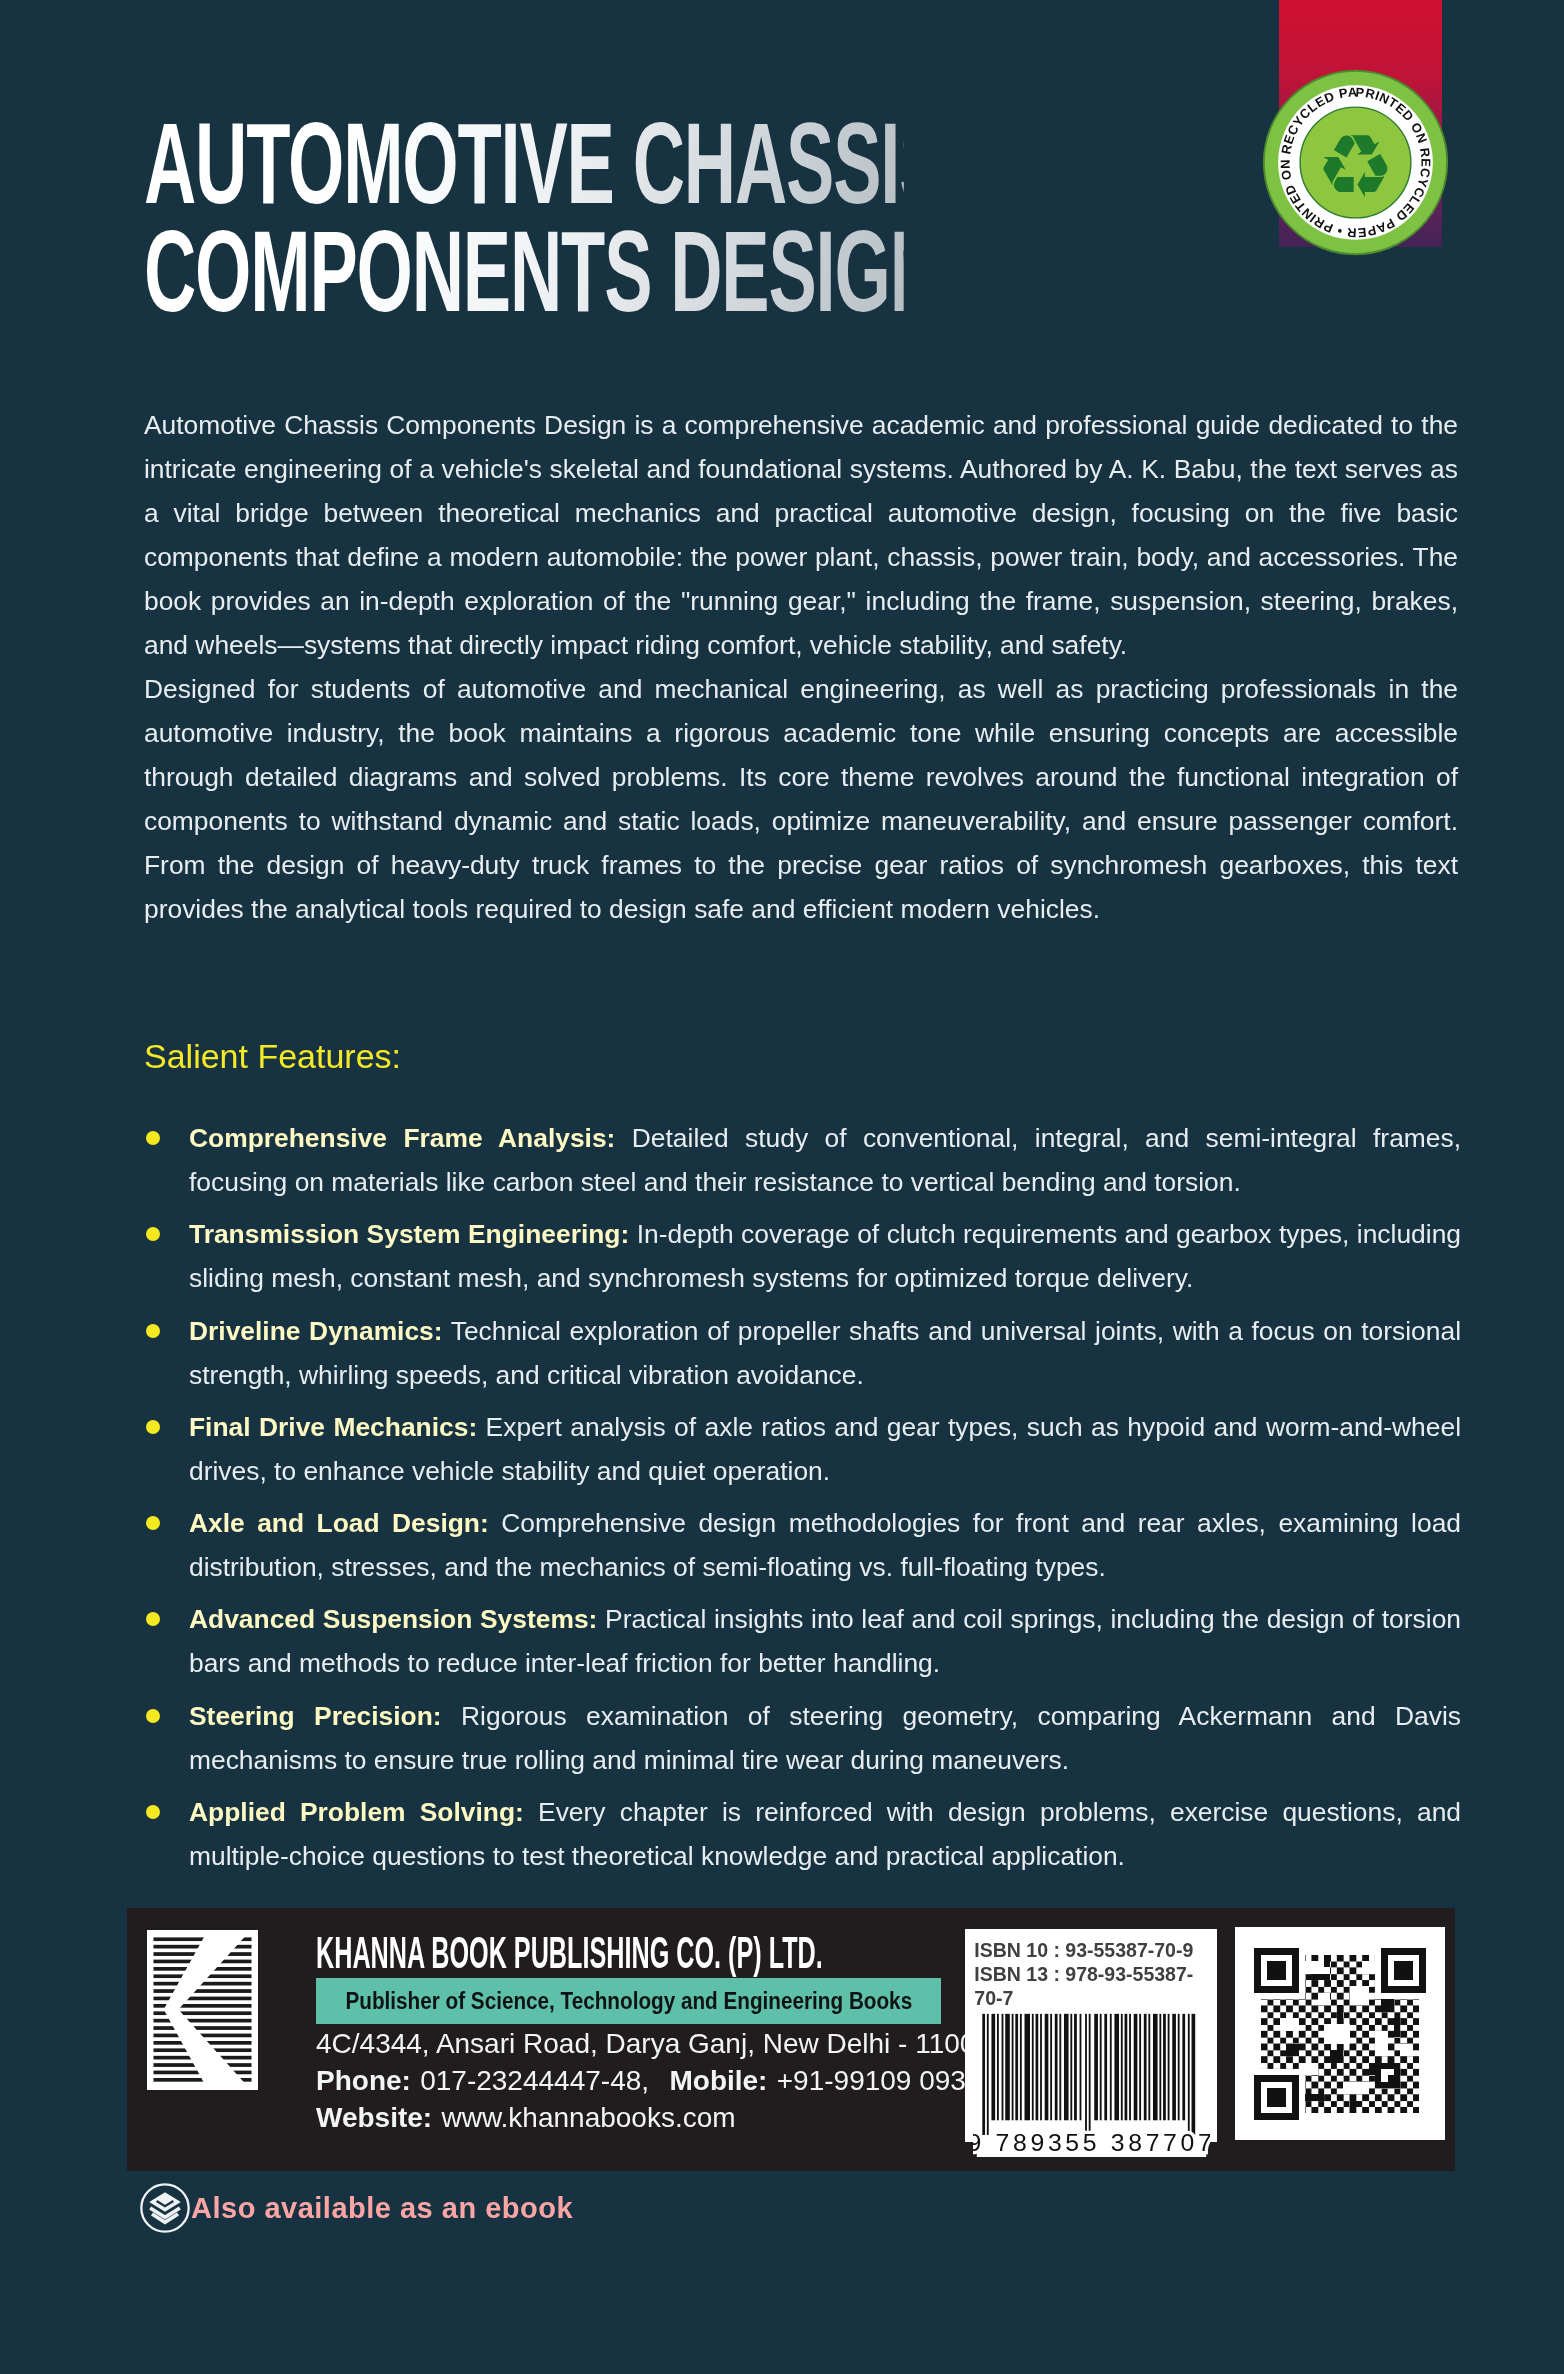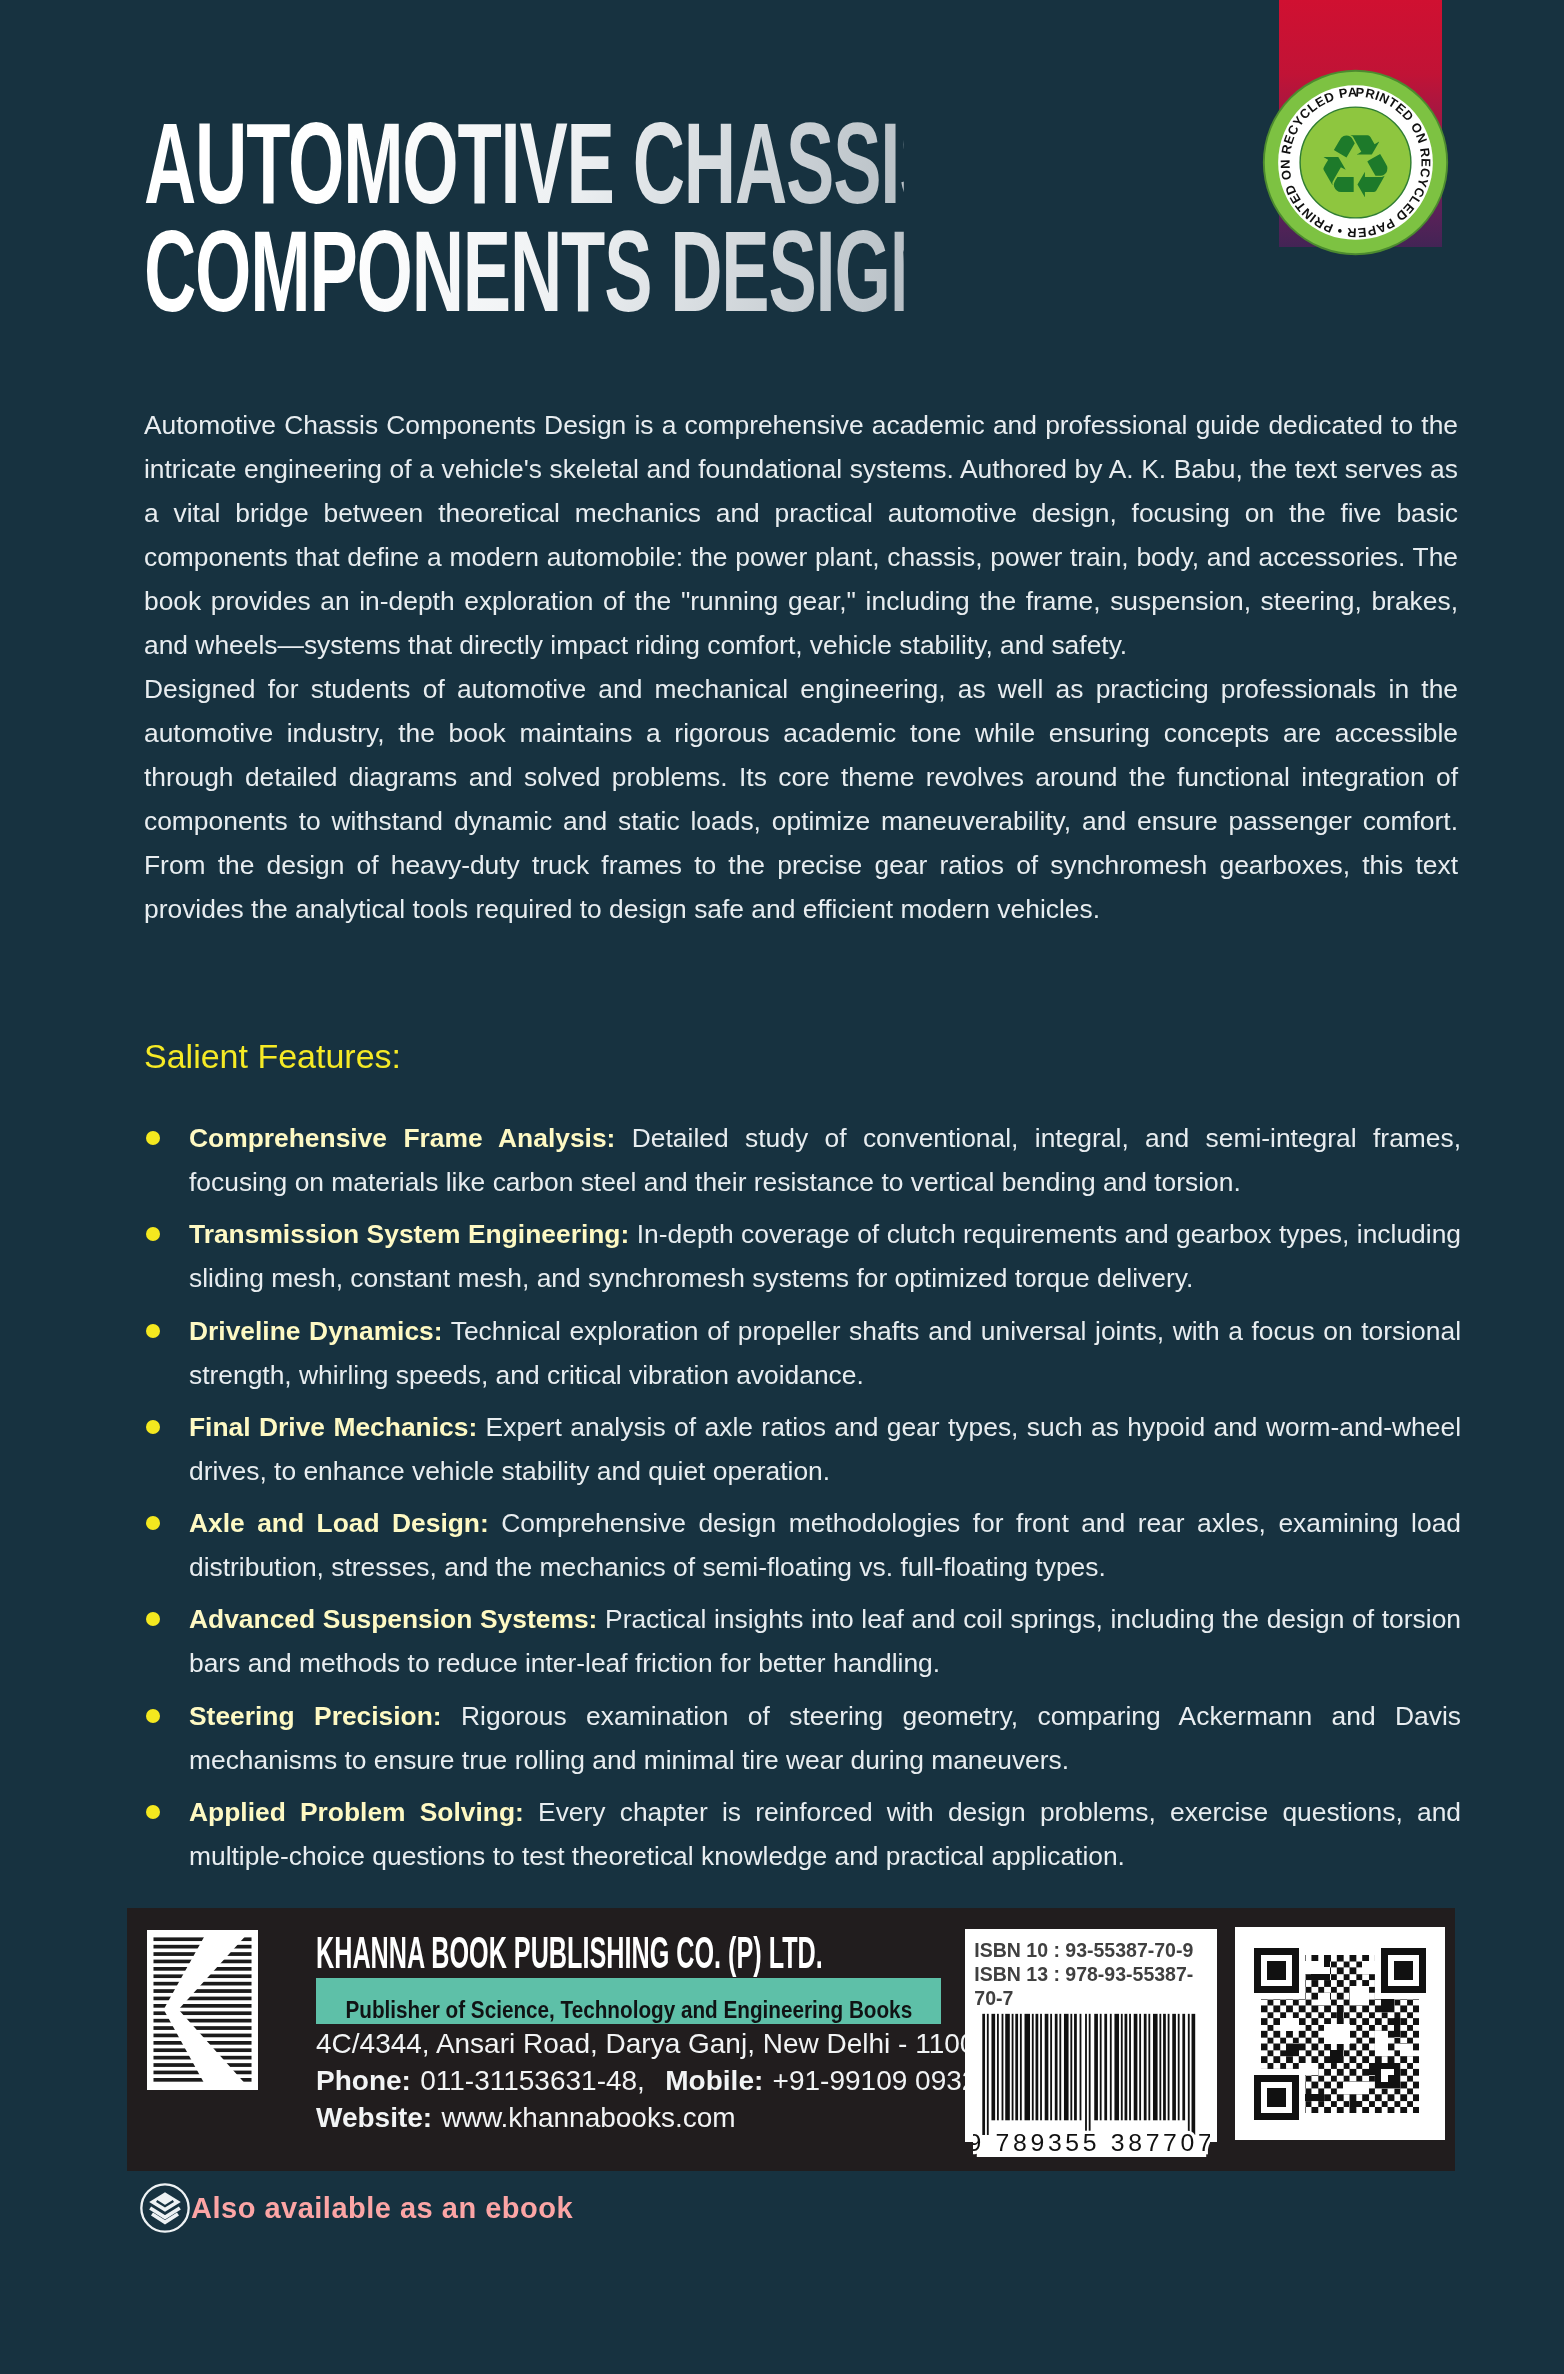--- a/index.html
+++ b/index.html
@@ -31,21 +31,21 @@
           color:#e8edf0;text-align:justify;}
   .dot{position:absolute;left:1.9px;top:15px;width:14px;height:14px;border-radius:50%;background:#f4e81f;}
   .lead{color:#fef9c3;font-weight:700;}
 
   
   .footer{position:absolute;left:127px;top:1908px;width:1328px;height:263px;background:#211d1e;}
   .klogo{position:absolute;left:19.5px;top:22px;width:111px;height:160px;}
   .pubname{position:absolute;left:189px;top:22px;white-space:nowrap;font-size:45px;font-weight:700;
            color:#ffffff;transform:scaleX(0.56);transform-origin:left top;line-height:46px;}
   .tagline{position:absolute;left:189px;top:70px;width:625px;height:46px;background:#5ec0a8;
-           display:flex;align-items:flex-end;justify-content:center;}
+           display:flex;align-items:center;justify-content:center;}
   .tagline span{font-size:23px;font-weight:700;color:#101314;white-space:nowrap;
                 transform:scaleX(0.9);}
   .contact{position:absolute;left:189px;top:117px;color:#f2f4f5;}
   .addr{font-size:28px;line-height:37px;}
   .cline{font-size:28px;line-height:37px;}
   .cline b{margin-right:9.3px;}
   .cline .gap{margin-left:20.4px;}
 
   .isbnpanel{position:absolute;left:838px;top:21.3px;width:252px;height:213px;background:#ffffff;
              padding:0;box-sizing:border-box;}
@@ -118,21 +118,21 @@
 
     <div class="pubname">KHANNA BOOK PUBLISHING CO. (P) LTD.</div>
 
     <div class="tagline">
       <span>Publisher of Science, Technology and Engineering Books</span>
     </div>
 
     <div class="contact">
       <div class="addr">4C/4344, Ansari Road, Darya Ganj, New Delhi - 110002</div>
       <div class="cline">
-        <b>Phone:</b><span>011-31153631-48,</span><b class="gap">Mobile:</b><span>+91-99109 09320</span>
+        <b>Phone:</b><span>017-23244447-48,</span><b class="gap">Mobile:</b><span>+91-99109 09320</span>
       </div>
       <div class="cline">
         <b>Website:</b><span>www.khannabooks.com</span>
       </div>
     </div>
 
     <div class="isbnpanel">
       <div class="isbnline">ISBN 10 : 93-55387-70-9</div>
       <div class="isbnline">ISBN 13 : 978-93-55387-70-7</div>
       <svg class="barcode" viewBox="0 0 250 158">

